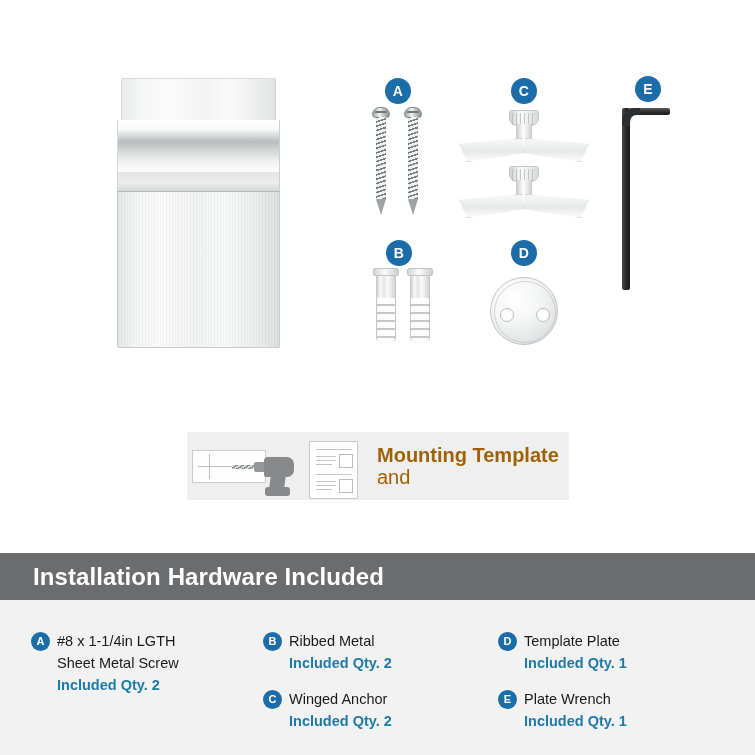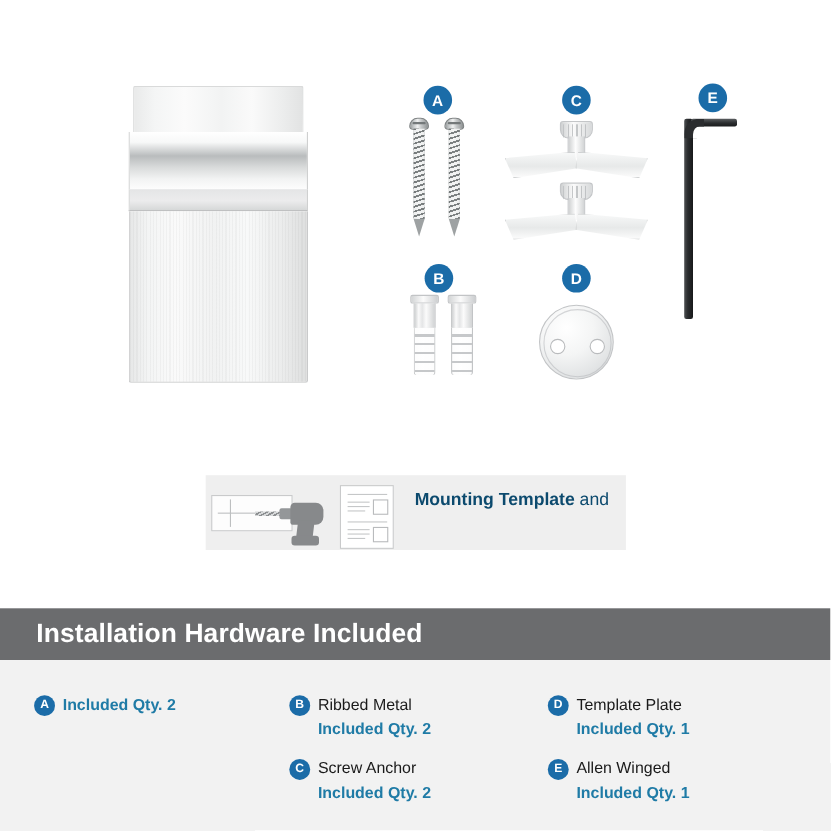--- a/index.html
+++ b/index.html
@@ -336,23 +336,23 @@
     position: absolute;
     width: 14px; height: 14px;
     background: #ffffff;
     border: 1px solid #b9bbbd;
     box-sizing: border-box;
   }
   #template-caption {
     position: absolute;
     left: 190px; top: 12px;
     width: 190px;
-    font-size: 16px;
+    font-size: 20px;
     line-height: 22px;
-    color: #0c4a6e;
+    color: #a16207;
   }
   #template-caption .lead { font-weight: bold; }
 
   
   #hardware-header {
     position: absolute;
     left: 0; top: 553px;
     width: 755px; height: 47px;
     background: #6b6c6e;
   }
@@ -503,48 +503,50 @@
 
 <div id="hardware-header">
   <div id="hardware-header-title">Installation Hardware Included</div>
 </div>
 
 <div id="legend-panel">
 
   <div class="legend-item" style="left:31px; top:30px;">
     <div class="legend-badge" style="background:#1b6ca8;">A</div>
     <div class="legend-text">
+      <div class="legend-name">#8 x 1-1/4in LGTH</div>
+      <div class="legend-name">Sheet Metal Screw</div>
       <div class="legend-qty" style="color:#1f7ba6;">Included Qty. 2</div>
     </div>
   </div>
 
   <div class="legend-item" style="left:263px; top:30px;">
     <div class="legend-badge" style="background:#1b6ca8;">B</div>
     <div class="legend-text">
       <div class="legend-name">Ribbed Metal</div>
       <div class="legend-qty" style="color:#1f7ba6;">Included Qty. 2</div>
     </div>
   </div>
 
   <div class="legend-item" style="left:263px; top:88px;">
     <div class="legend-badge" style="background:#1b6ca8;">C</div>
     <div class="legend-text">
-      <div class="legend-name">Screw Anchor</div>
+      <div class="legend-name">Winged Anchor</div>
       <div class="legend-qty" style="color:#1f7ba6;">Included Qty. 2</div>
     </div>
   </div>
 
   <div class="legend-item" style="left:498px; top:30px;">
     <div class="legend-badge" style="background:#1b6ca8;">D</div>
     <div class="legend-text">
       <div class="legend-name">Template Plate</div>
       <div class="legend-qty" style="color:#1f7ba6;">Included Qty. 1</div>
     </div>
   </div>
 
   <div class="legend-item" style="left:498px; top:88px;">
     <div class="legend-badge" style="background:#1b6ca8;">E</div>
     <div class="legend-text">
-      <div class="legend-name">Allen Winged</div>
+      <div class="legend-name">Plate Wrench</div>
       <div class="legend-qty" style="color:#1f7ba6;">Included Qty. 1</div>
     </div>
   </div>
 </div>
 
 </body></html>

